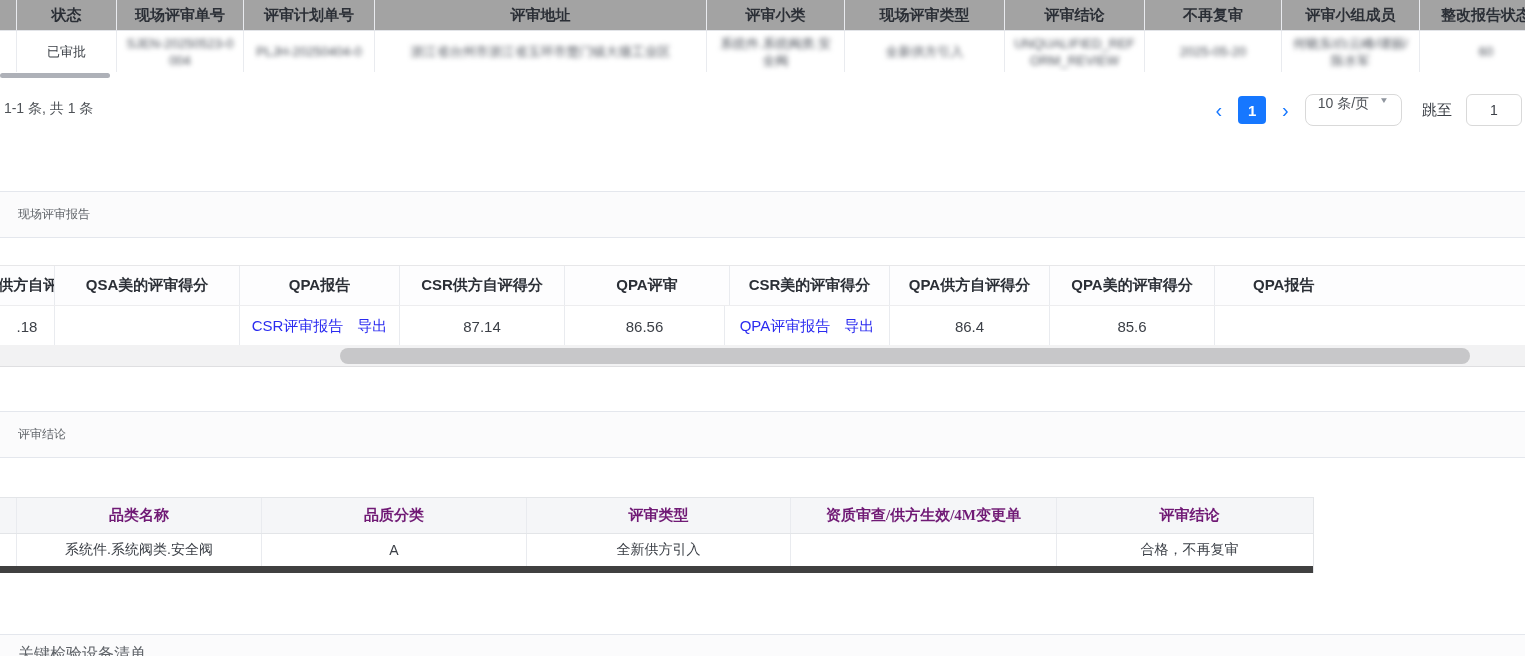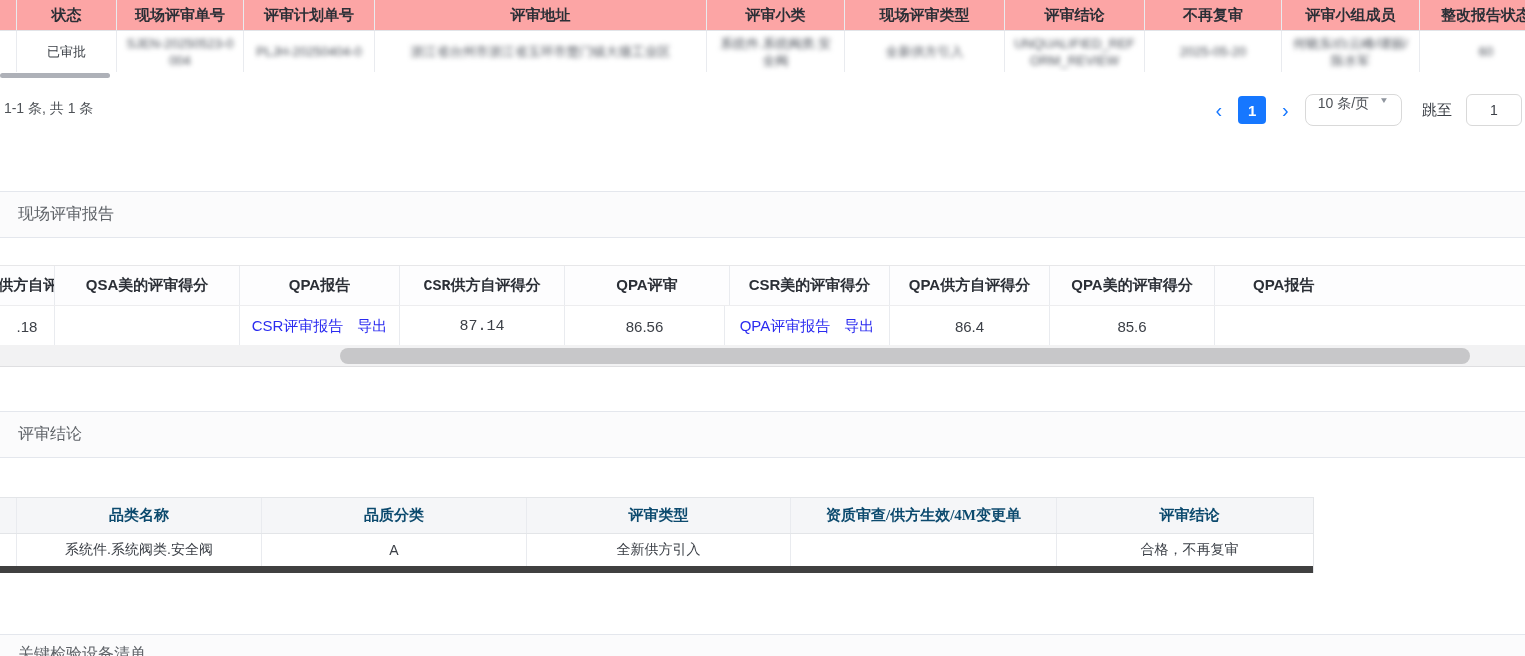--- a/index.html
+++ b/index.html
@@ -6,21 +6,21 @@
   html,body { width:1525px; height:656px; overflow:hidden; background:#fff;
     font-family:"Liberation Sans","DejaVu Sans",sans-serif; }
   .page { position:relative; width:1525px; height:656px; background:#fff; overflow:hidden; }
 
   
   .cell { display:flex; align-items:center; justify-content:center; text-align:center;
           border-right:1px solid #e9ebef; padding:0 8px; overflow:hidden; }
 
   
   .t1 { position:absolute; top:0; left:0; width:1525px; }
-  .t1-head { display:flex; height:31px; background:#fca5a5; border-bottom:1px solid #e2e4e8;
+  .t1-head { display:flex; height:31px; background:#a3a3a3; border-bottom:1px solid #e2e4e8;
              font-weight:bold; font-size:15px; color:#2b2f36; }
   .t1-row { display:flex; height:41px; background:#fff; font-size:13px; color:#3c4047; }
   .t1 .w-sliver{width:10px; flex:none;} .t1 .w0{width:100px; flex:none;}
   .t1 .w1{width:127px; flex:none;} .t1 .w2{width:131px; flex:none;}
   .t1 .w3{width:332px; flex:none;} .t1 .w4{width:138px; flex:none;}
   .t1 .w5{width:160px; flex:none;} .t1 .w6{width:140px; flex:none;}
   .t1 .w7{width:137px; flex:none;} .t1 .w8{width:138px; flex:none;}
   .t1 .w9{width:132px; flex:none; border-right:none;}
   .t1-row .cell{ line-height:17px; }
   .wrapall { word-break:break-all; }
@@ -41,46 +41,46 @@
   .pg-size .caret { font-size:10px; color:#8f959e; transform:scaleY(0.85); }
   .pg-jump-label { font-size:15px; color:#3c4047; margin-left:6px; }
   .pg-jump-input { width:56px; height:32px; border:1px solid #d9d9d9; border-radius:6px;
                    text-align:center; font-size:14px; color:#3c4047; outline:none;
                    font-family:inherit; }
 
   
   .secbar { position:absolute; left:0; width:1525px; height:47px; background:#fbfbfc;
             border-top:1px solid #e4e7ed; border-bottom:1px solid #e4e7ed;
             display:flex; align-items:center; padding-left:18px;
-            font-size:16px; color:#5f6368; }
+            font-size:12px; color:#5f6368; }
 
   
   .t2 { position:absolute; top:265px; left:0; width:1640px; border-top:1px solid #e7e7e9; }
   .t2-head { display:flex; height:40px; background:#fdfdfe; border-bottom:1px solid #ededef;
              font-weight:bold; font-size:15px; color:#2b2f36; }
   .t2-row { display:flex; height:40px; background:#fff; font-size:15px; color:#3c4047; }
   .t2 .m0{width:55px; flex:none;} .t2 .m1{width:185px; flex:none;}
-  .t2 .m2{width:160px; flex:none;} .t2 .m3{width:165px; flex:none;font-family:Liberation Mono, monospace;}
+  .t2 .m2{width:160px; flex:none;} .t2 .m3{width:165px; flex:none;}
   .t2 .m4{width:160px; flex:none;} .t2 .m5{width:165px; flex:none;}
   .t2 .m6{width:160px; flex:none;} .t2 .m7{width:165px; flex:none;}
   .t2 .m8{width:225px; flex:none;} .t2 .m9{width:200px; flex:none; border-right:none;
           justify-content:flex-start; padding-left:38px;}
   .clip-left { direction:rtl; white-space:nowrap; }
   .link { color:#2b2bf0; cursor:pointer; white-space:nowrap; }
   .linkgap { display:inline-block; width:14px; }
   .t2-scroll { position:absolute; top:345px; left:0; width:1525px; height:22px;
                background:#f2f2f3; border-bottom:1px solid #dfdfe1; }
   .t2-thumb { position:absolute; top:3px; left:340px; width:1130px; height:16px;
               background:#c7c7c9; border-radius:8px; }
 
   
   .t3 { position:absolute; top:497px; left:0; width:1314px;
         border-top:1px solid #e3e5e8; border-right:1px solid #e3e5e8; }
   .t3-head { display:flex; height:36px; background:#f5f6f8; border-bottom:1px solid #e3e5e8;
-             font-weight:bold; font-size:15px; color:#0c4a6e; }
+             font-weight:bold; font-size:15px; color:#701a75; }
   .t3-row { display:flex; height:39px; background:#fff; border-bottom:7px solid #404040;
             font-size:14px; color:#3c4047; }
   .t3 .b-sliver{width:8px; flex:none;} .t3 .b0{width:245px; flex:none;}
   .t3 .b1{width:265px; flex:none;} .t3 .b2{width:264px; flex:none;}
   .t3 .b3{width:266px; flex:none;font-family:Liberation Serif, serif;} .t3 .b4{width:265px; flex:none; border-right:none;}
 
   
   .secbar-cut { position:absolute; top:634px; left:0; width:1525px; height:60px;
                 background:#fbfbfc; border-top:1px solid #e4e7ed;
                 padding:9px 0 0 18px; font-size:16px; color:#5f6368; }

